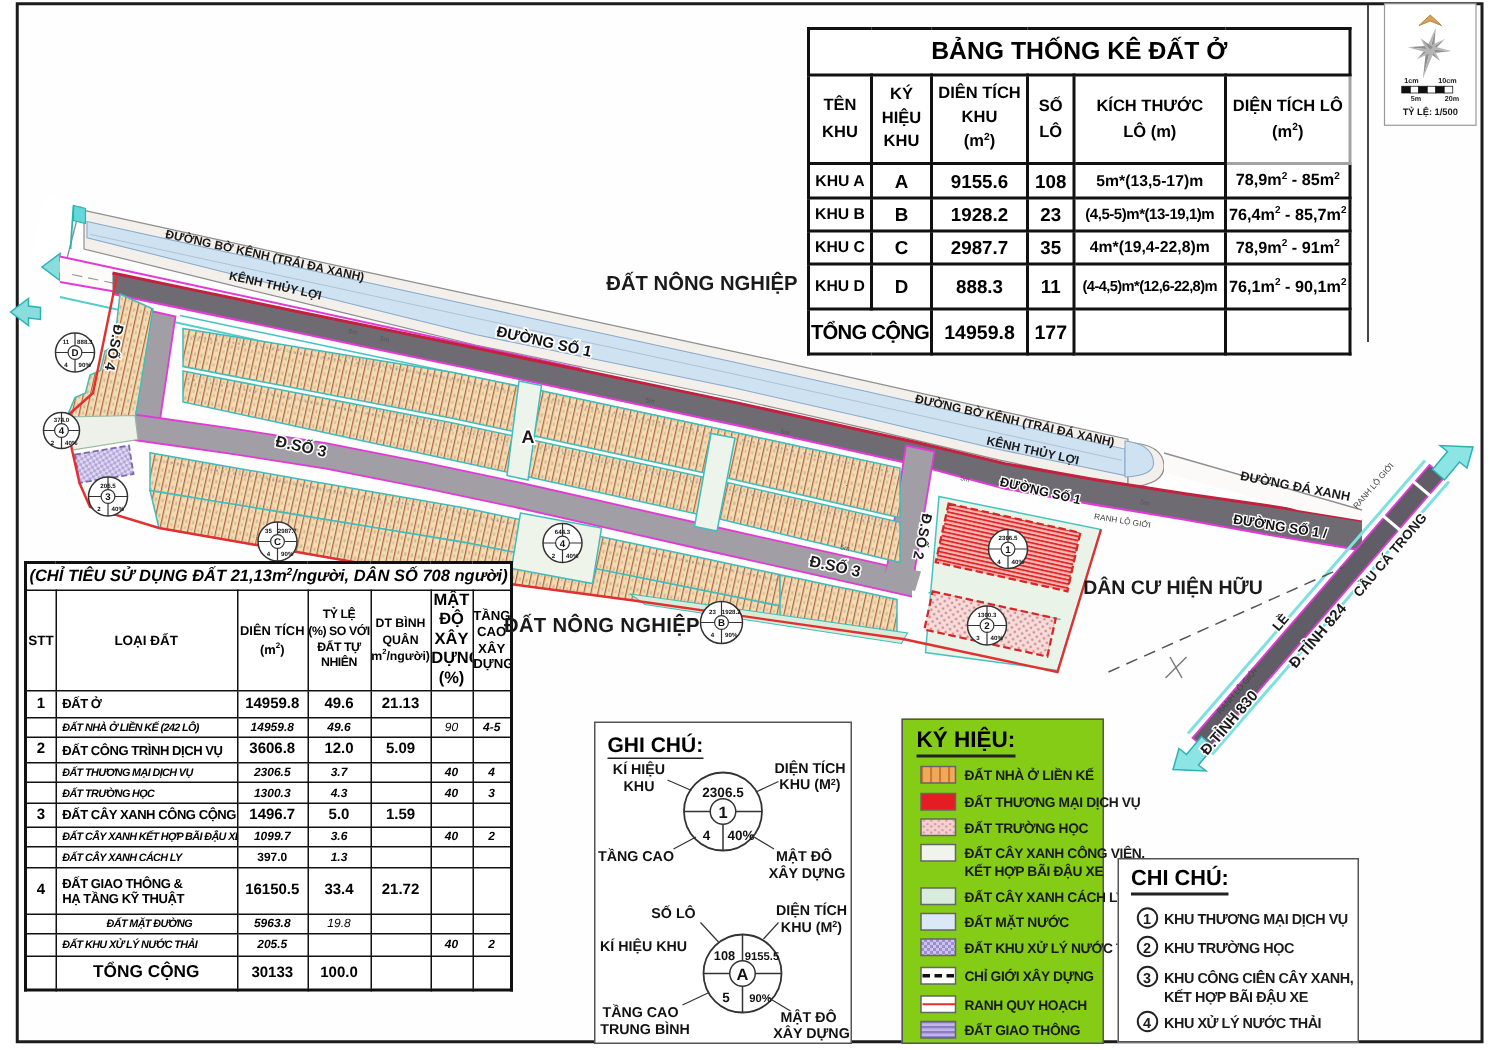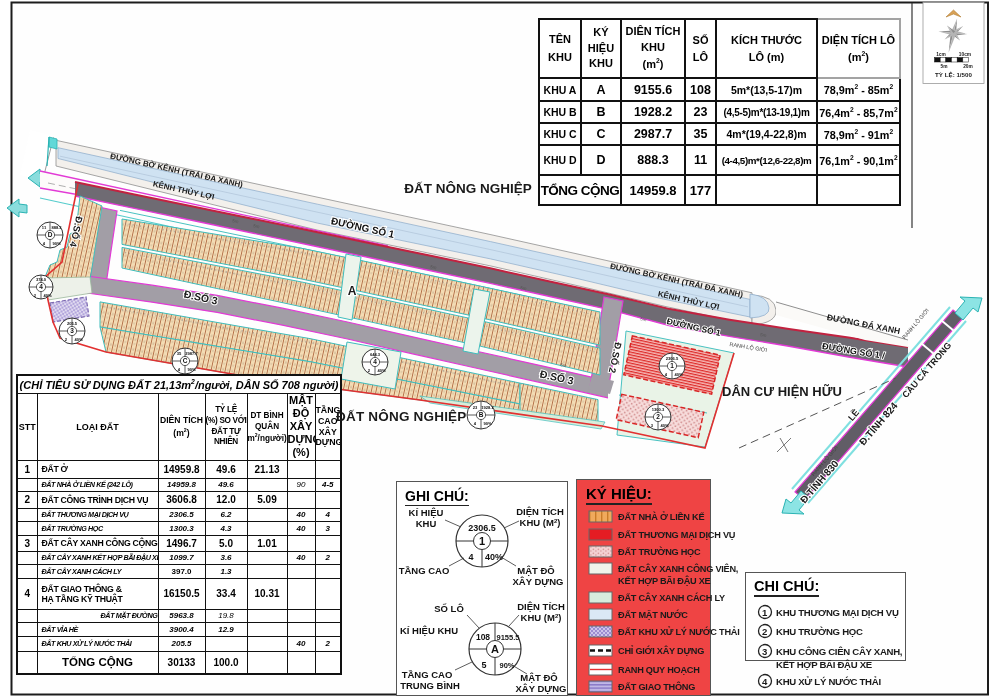--- a/index.html
+++ b/index.html
@@ -328,20 +328,23 @@
 <table style="width:361px;border:2px solid #111">
 <colgroup>
         <col style="width:42px">
         <col style="width:40px">
         <col style="width:64px">
         <col style="width:31px">
         <col style="width:101px">
         <col style="width:83px">
       </colgroup>
 <tbody>
+        <tr>
+          <td colspan="6" style="border:2px solid #111;height:31px;text-align:center;font-weight:bold;font-size:16.5px">BẢNG THỐNG KÊ ĐẤT Ở</td>
+        </tr>
 <tr style="font-weight:bold;font-size:11px;text-align:center">
  <td style="border:2px solid #111;height:59px;line-height:1.6">TÊN<br>KHU</td>
  <td style="border:2px solid #111;line-height:1.45">KÝ<br>HIỆU<br>KHU</td>
  <td style="border:2px solid #111;line-height:1.45">DIÊN TÍCH<br>KHU<br>(m<sup>2</sup>)</td>
  <td style="border:2px solid #111;line-height:1.5">SỐ<br>LÔ</td>
  <td style="border:2px solid #111;line-height:1.5">KÍCH THƯỚC<br>LÔ (m)</td>
  <td style="border:2px solid #a3a3a3;line-height:1.5">DIỆN TÍCH LÔ<br>(m<sup>2</sup>)</td>
         </tr>
 <tr style="font-weight:bold;text-align:center;font-size:12.5px">
  <td style="border:2px solid #111;height:23px;font-size:10.5px">KHU A</td>
@@ -434,40 +437,40 @@
  <td style="border:1.5px solid #111;font-weight:bold;font-size:10px">3606.8</td>
  <td style="border:1.5px solid #111;font-weight:bold;font-size:10px;font-size:10px">12.0</td>
  <td style="border:1.5px solid #111;font-weight:bold;font-size:10px;font-size:10px;font-style:normal">5.09</td>
  <td style="border:1.5px solid #111;font-weight:bold;font-size:10px"></td>
  <td style="border:1.5px solid #111;font-weight:bold;font-size:10px"></td>
         </tr>
 <tr style="text-align:center">
  <td style="border:1.5px solid #111;font-weight:bold;font-size:10px;height:13px"></td>
  <td style="border:1.5px solid #111;text-align:left;padding-left:4px;font-weight:bold;font-style:italic;font-size:7.2px;letter-spacing:-0.4px;">ĐẤT THƯƠNG MẠI DỊCH VỤ</td>
  <td style="border:1.5px solid #111;font-weight:bold;font-style:italic;font-size:8px">2306.5</td>
- <td style="border:1.5px solid #111;font-weight:bold;font-style:italic;font-size:8px;font-size:8px">6.2</td>
+ <td style="border:1.5px solid #111;font-weight:bold;font-style:italic;font-size:8px;font-size:8px">3.7</td>
  <td style="border:1.5px solid #111;font-weight:bold;font-style:italic;font-size:8px;font-size:10px;font-style:normal"></td>
  <td style="border:1.5px solid #111;font-weight:bold;font-style:italic;font-size:8px">40</td>
  <td style="border:1.5px solid #111;font-weight:bold;font-style:italic;font-size:8px">4</td>
         </tr>
 <tr style="text-align:center">
  <td style="border:1.5px solid #111;font-weight:bold;font-size:10px;height:14px"></td>
  <td style="border:1.5px solid #111;text-align:left;padding-left:4px;font-weight:bold;font-style:italic;font-size:7.2px;letter-spacing:-0.4px;">ĐẤT TRƯỜNG HỌC</td>
  <td style="border:1.5px solid #111;font-weight:bold;font-style:italic;font-size:8px">1300.3</td>
  <td style="border:1.5px solid #111;font-weight:bold;font-style:italic;font-size:8px;font-size:8px">4.3</td>
  <td style="border:1.5px solid #111;font-weight:bold;font-style:italic;font-size:8px;font-size:10px;font-style:normal"></td>
  <td style="border:1.5px solid #111;font-weight:bold;font-style:italic;font-size:8px">40</td>
  <td style="border:1.5px solid #111;font-weight:bold;font-style:italic;font-size:8px">3</td>
         </tr>
 <tr style="text-align:center">
  <td style="border:1.5px solid #111;font-weight:bold;font-size:10px;height:16px">3</td>
  <td style="border:1.5px solid #111;text-align:left;padding-left:4px;font-weight:bold;font-size:8.7px;letter-spacing:-0.3px;">ĐẤT CÂY XANH CÔNG CỘNG</td>
  <td style="border:1.5px solid #111;font-weight:bold;font-size:10px">1496.7</td>
  <td style="border:1.5px solid #111;font-weight:bold;font-size:10px;font-size:10px">5.0</td>
- <td style="border:1.5px solid #111;font-weight:bold;font-size:10px;font-size:10px;font-style:normal">1.01</td>
+ <td style="border:1.5px solid #111;font-weight:bold;font-size:10px;font-size:10px;font-style:normal">1.59</td>
  <td style="border:1.5px solid #111;font-weight:bold;font-size:10px"></td>
  <td style="border:1.5px solid #111;font-weight:bold;font-size:10px"></td>
         </tr>
 <tr style="text-align:center">
  <td style="border:1.5px solid #111;font-weight:bold;font-size:10px;height:13px"></td>
  <td style="border:1.5px solid #111;text-align:left;padding-left:4px;font-weight:bold;font-style:italic;font-size:7.2px;letter-spacing:-0.4px;">ĐẤT CÂY XANH KẾT HỢP BÃI ĐẬU XE</td>
  <td style="border:1.5px solid #111;font-weight:bold;font-style:italic;font-size:8px">1099.7</td>
  <td style="border:1.5px solid #111;font-weight:bold;font-style:italic;font-size:8px;font-size:8px">3.6</td>
  <td style="border:1.5px solid #111;font-weight:bold;font-style:italic;font-size:8px;font-size:10px;font-style:normal"></td>
  <td style="border:1.5px solid #111;font-weight:bold;font-style:italic;font-size:8px">40</td>
@@ -480,38 +483,29 @@
  <td style="border:1.5px solid #111;font-weight:bold;font-style:italic;font-size:8px;font-size:8px">1.3</td>
  <td style="border:1.5px solid #111;font-weight:bold;font-style:italic;font-size:8px;font-size:10px;font-style:normal"></td>
  <td style="border:1.5px solid #111;font-weight:bold;font-style:italic;font-size:8px"></td>
  <td style="border:1.5px solid #111;font-weight:bold;font-style:italic;font-size:8px"></td>
         </tr>
 <tr style="text-align:center">
  <td style="border:1.5px solid #111;font-weight:bold;font-size:10px;height:31px">4</td>
  <td style="border:1.5px solid #111;text-align:left;padding-left:4px;font-weight:bold;font-size:8.7px;letter-spacing:-0.3px;line-height:1.15;white-space:normal">ĐẤT GIAO THÔNG &amp;<br>HẠ TẦNG KỸ THUẬT</td>
  <td style="border:1.5px solid #111;font-weight:bold;font-size:10px">16150.5</td>
  <td style="border:1.5px solid #111;font-weight:bold;font-size:10px;font-size:10px">33.4</td>
- <td style="border:1.5px solid #111;font-weight:bold;font-size:10px;font-size:10px;font-style:normal">10.31</td>
+ <td style="border:1.5px solid #111;font-weight:bold;font-size:10px;font-size:10px;font-style:normal">21.72</td>
  <td style="border:1.5px solid #111;font-weight:bold;font-size:10px"></td>
  <td style="border:1.5px solid #111;font-weight:bold;font-size:10px"></td>
         </tr>
 <tr style="text-align:center">
  <td style="border:1.5px solid #111;font-weight:bold;font-size:10px;height:13px"></td>
- <td style="border:1.5px solid #111;text-align:right;padding-left:4px;font-weight:bold;font-style:italic;font-size:7.2px;letter-spacing:-0.4px;margin-top:38px;">ĐẤT MẶT ĐƯỜNG</td>
+ <td style="border:1.5px solid #111;text-align:center;padding-left:4px;font-weight:bold;font-style:italic;font-size:7.2px;letter-spacing:-0.4px;margin-top:38px;">ĐẤT MẶT ĐƯỜNG</td>
  <td style="border:1.5px solid #111;font-weight:bold;font-style:italic;font-size:8px">5963.8</td>
  <td style="border:1.5px solid #111;font-weight:normal;font-style:italic;font-size:8px;font-size:8px">19.8</td>
- <td style="border:1.5px solid #111;font-weight:bold;font-style:italic;font-size:8px;font-size:10px;font-style:normal"></td>
- <td style="border:1.5px solid #111;font-weight:bold;font-style:italic;font-size:8px"></td>
- <td style="border:1.5px solid #111;font-weight:bold;font-style:italic;font-size:8px"></td>
-        </tr>
-<tr style="text-align:center">
- <td style="border:1.5px solid #111;font-weight:bold;font-size:10px;height:14px"></td>
- <td style="border:1.5px solid #111;text-align:left;padding-left:4px;font-weight:bold;font-style:italic;font-size:7.2px;letter-spacing:-0.4px;">ĐẤT VỈA HÈ</td>
- <td style="border:1.5px solid #111;font-weight:bold;font-style:italic;font-size:8px">3900.4</td>
- <td style="border:1.5px solid #111;font-weight:bold;font-style:italic;font-size:8px;font-size:8px">12.9</td>
  <td style="border:1.5px solid #111;font-weight:bold;font-style:italic;font-size:8px;font-size:10px;font-style:normal"></td>
  <td style="border:1.5px solid #111;font-weight:bold;font-style:italic;font-size:8px"></td>
  <td style="border:1.5px solid #111;font-weight:bold;font-style:italic;font-size:8px"></td>
         </tr>
 <tr style="text-align:center">
  <td style="border:1.5px solid #111;font-weight:bold;font-size:10px;height:15px"></td>
  <td style="border:1.5px solid #111;text-align:left;padding-left:4px;font-weight:bold;font-style:italic;font-size:7.2px;letter-spacing:-0.4px;">ĐẤT KHU XỬ LÝ NƯỚC THẢI</td>
  <td style="border:1.5px solid #111;font-weight:bold;font-style:italic;font-size:8px">205.5</td>
  <td style="border:1.5px solid #111;font-weight:bold;font-style:italic;font-size:8px;font-size:8px"></td>
  <td style="border:1.5px solid #111;font-weight:bold;font-style:italic;font-size:8px;font-size:10px;font-style:normal"></td>
@@ -577,21 +571,21 @@
         <text x="144" y="139" font-size="9.5">KHU (M<tspan font-size="6" dy="-3">2</tspan><tspan dy="3">)</tspan></text>
 <text x="32" y="152" font-size="9.5">KÍ HIỆU KHU</text>
 <text x="30" y="196" font-size="9.5">TẦNG CAO</text>
         <text x="33" y="207" font-size="9.5">TRUNG BÌNH</text>
 <text x="142" y="199" font-size="9.5">MẬT ĐÔ</text>
         <text x="144" y="210" font-size="9.5">XÂY DỰNG</text>
 </g>
 </svg>
   </div>
 
-<div class="abs" style="left:576px;top:479px;width:135px;height:217px;background:#ef4444;border:1px solid #555">
+<div class="abs" style="left:601px;top:479px;width:135px;height:217px;background:#84cc16;border:1px solid #555">
 <div class="abs" style="left:9px;top:5px;font-weight:bold;font-size:15px;border-bottom:2px solid #222;padding-bottom:1px">KÝ HIỆU:</div>
 <svg width="166" height="215" style="position:absolute;left:0;top:0" font-family="Liberation Sans, sans-serif">
 <defs>
 <pattern id="lg1" width="6" height="12" patternUnits="userSpaceOnUse">
           <rect width="6" height="12" fill="#f0a95c"></rect>
           <rect width="1.4" height="12" fill="#c97b28"></rect>
         </pattern>
 <pattern id="lg3" width="5" height="4" patternUnits="userSpaceOnUse">
           <rect width="5" height="4" fill="#f3d1d2"></rect>
           <circle cx="1.4" cy="1.4" r="0.8" fill="#d89a9b"></circle>
@@ -638,21 +632,21 @@
 <rect x="12" y="184" width="23" height="11" fill="#fff" stroke="#666" stroke-width="1"></rect>
         <line x1="13" y1="189.5" x2="35" y2="189.5" stroke="#e23030" stroke-width="1.4"></line>
         <text x="41" y="193">RANH QUY HOẠCH</text>
 
 <rect x="12" y="201" width="23" height="11" fill="url(#lg10)" stroke="#666" stroke-width="1"></rect>
         <text x="41" y="210">ĐẤT GIAO THÔNG</text>
 </g>
     </svg>
   </div>
 
-<div class="abs" style="left:745px;top:572px;width:161px;height:89px;background:#fff;border:1px solid #555">
+<div class="abs" style="left:745px;top:572px;width:161px;height:123px;background:#fff;border:1px solid #555">
 <div class="abs" style="left:8px;top:5px;font-weight:bold;font-size:14.5px;border-bottom:2px solid #222;padding-bottom:1px">CHI CHÚ:</div>
 <svg width="159" height="121" style="position:absolute;left:0;top:0" font-family="Liberation Sans, sans-serif">
 <g font-weight="bold" font-size="9.6" letter-spacing="-0.3" fill="#1a1a1a">
 
 <circle cx="19" cy="39" r="6.5" fill="#fff" stroke="#222" stroke-width="1.3"></circle>
         <text x="16" y="43">1</text>
 <text x="30" y="43">KHU THƯƠNG MẠI DỊCH VỤ</text>
 
 <circle cx="19" cy="58" r="6.5" fill="#fff" stroke="#222" stroke-width="1.3"></circle>
         <text x="16" y="62">2</text>

